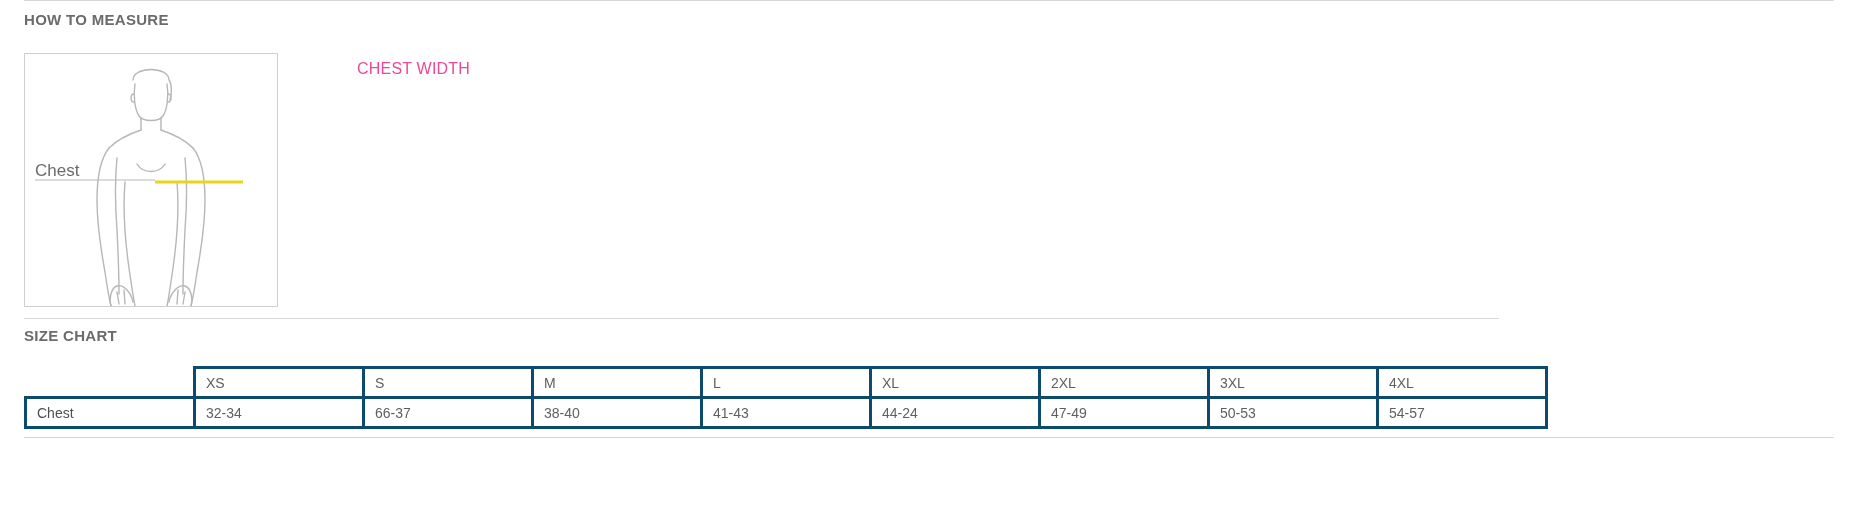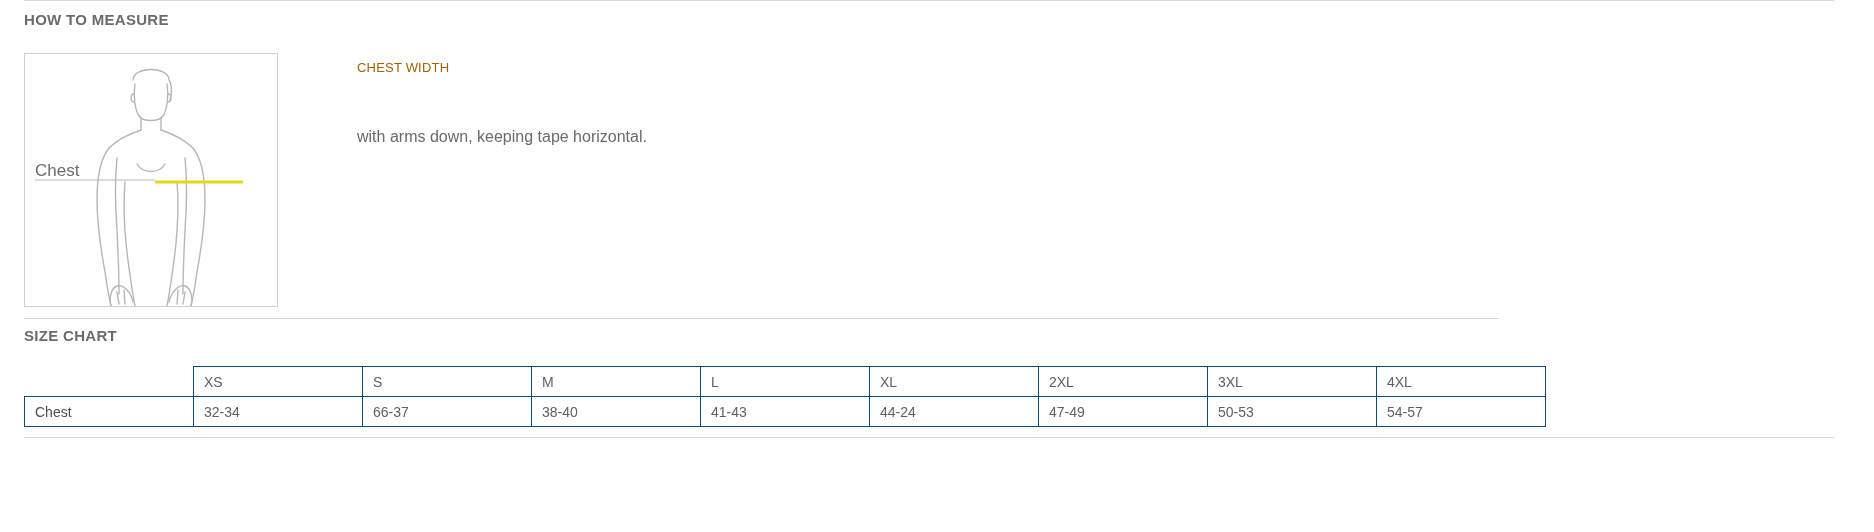--- a/index.html
+++ b/index.html
@@ -67,22 +67,22 @@
     font-family: "Liberation Sans", sans-serif;
     font-size: 17px;
     fill: #6b6b6b;
   }
 
   
   .measure-title {
     position: absolute;
     left: 357px;
     top: 60px;
-    font-size: 13px;
-    color: #a16207;
+    font-size: 16px;
+    color: #ec4899;
     letter-spacing: 0.2px;
     white-space: nowrap;
   }
   .measure-line1 {
     position: absolute;
     left: 357px;
     top: 94px;
     font-size: 16px;
     color: #6a6a6a;
     white-space: nowrap;
@@ -99,21 +99,21 @@
   
   .size-table {
     position: absolute;
     left: 24px;
     top: 366px;
     border-collapse: collapse;
     font-size: 14px;
     color: #5f5f5f;
   }
   .size-table td, .size-table th {
-    border: 1px solid #0c4a6e;
+    border: 3px solid #0c4a6e;
     height: 30px;
     padding: 0 10px;
     text-align: left;
     font-weight: normal;
     vertical-align: middle;
     box-sizing: border-box;
   }
   .size-table .corner-cell {
     border: none;
     width: 169px;
@@ -172,21 +172,20 @@
       </g>
 
       <line x1="130" y1="128" x2="218" y2="128" stroke="#e8d51a" stroke-width="3"></line>
 
       <line x1="10" y1="126" x2="130" y2="126" stroke="#b7b7b7" stroke-width="1.2"></line>
       <text class="chest-label-text" x="10" y="122">Chest</text>
     </svg>
   </div>
 
   <div class="measure-title">CHEST WIDTH</div>
-  <div class="measure-line2">with arms down, keeping tape horizontal.</div>
 
   <div class="heading-rule" id="rule-under-measure"></div>
 
   <div class="section-heading" id="size-chart-heading">SIZE CHART</div>
 
   <table class="size-table">
     <thead>
       <tr>
         <th class="corner-cell"></th>
         <th class="size-col">XS</th>

